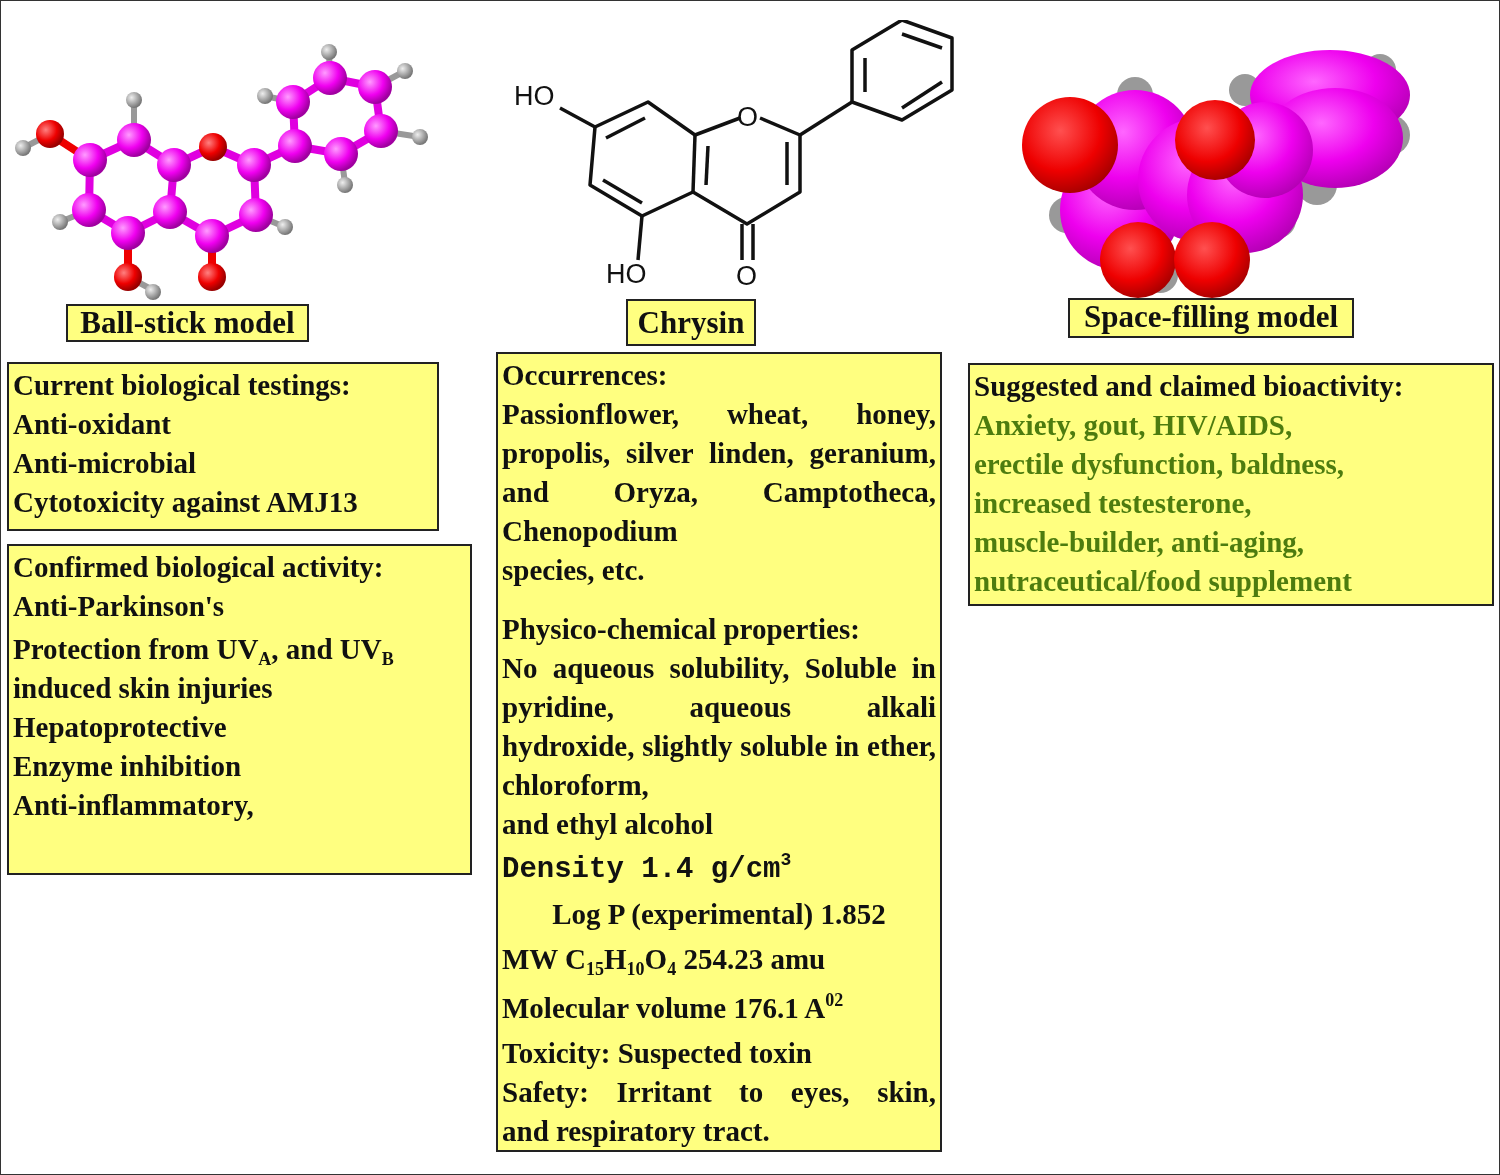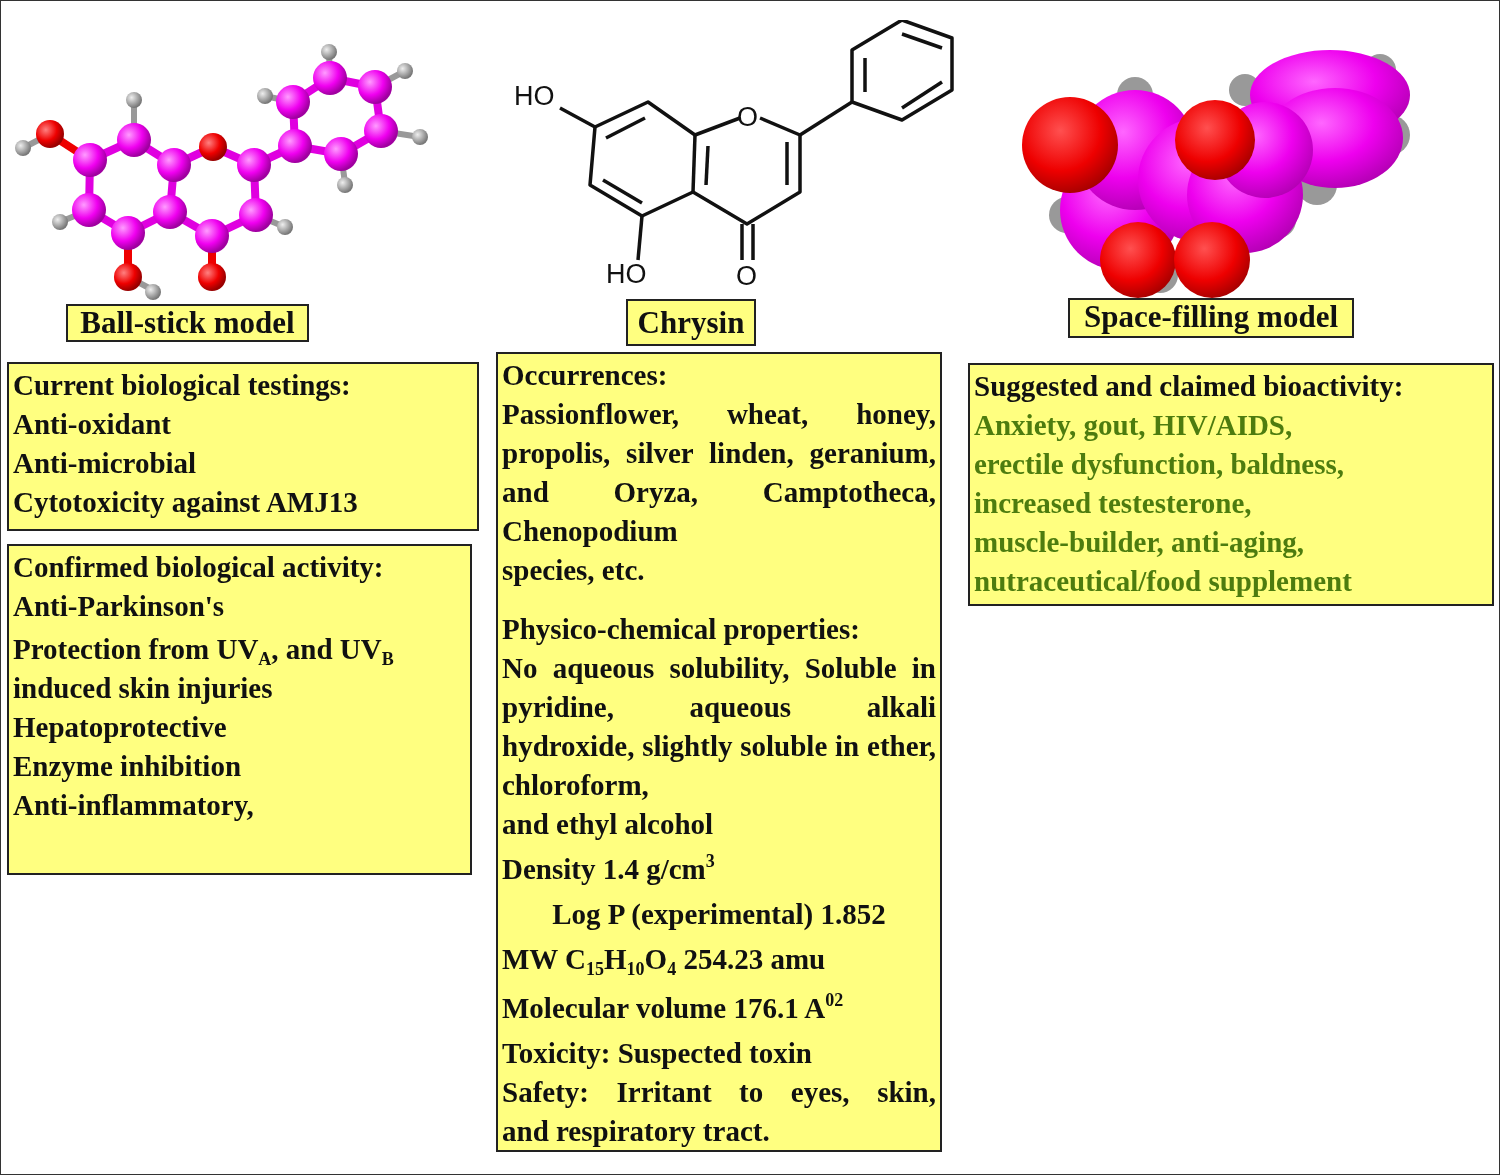--- a/index.html
+++ b/index.html
@@ -178,21 +178,21 @@
   </g>
   <g fill="url(#sO)">
     <circle cx="80" cy="125" r="48"></circle>
       <circle cx="225" cy="120" r="40"></circle>
     <circle cx="148" cy="240" r="38"></circle>
       <circle cx="222" cy="240" r="38"></circle>
   </g>
 </svg>
 <div class="label" style="left:1068px;top:298px;width:286px;height:40px;">Space-filling model</div>
 
-<div class="box" style="left:7px;top:362px;width:472px;height:169px;">
+<div class="box" style="left:7px;top:362px;width:432px;height:169px;">
   <span class="line">Current biological testings:</span>
   <span class="line">Anti-oxidant</span>
   <span class="line">Anti-microbial</span>
   <span class="line">Cytotoxicity against AMJ13</span>
 </div>
 
 <div class="box" style="left:7px;top:544px;width:465px;height:331px;">
   <span class="line">Confirmed biological activity:</span>
   <span class="line">Anti-Parkinson's</span>
   <span class="line" style="margin-top:4px;"><span>Protection from UV</span><sub>A</sub><span>, and UV</span><sub>B</sub></span>
@@ -202,21 +202,21 @@
   <span class="line">Anti-inflammatory,</span>
 </div>
 
 <div class="box" style="left:496px;top:352px;width:446px;height:800px;">
   <span class="line">Occurrences:</span>
   <span class="just">Passionflower, wheat, honey, propolis, silver linden, geranium, and Oryza, Camptotheca, Chenopodium</span>
   <span class="line">species, etc.</span>
   <span class="line" style="margin-top:20px;">Physico-chemical properties:</span>
   <span class="just">No aqueous solubility, Soluble in pyridine, aqueous alkali hydroxide, slightly soluble in ether, chloroform,</span>
   <span class="line">and ethyl alcohol</span>
-  <span class="line" style="margin-top:6px;"><span>Density 1.4 g/cm</span><sup>3</sup></span>
+  <span class="line" style="margin-top:6px;font-family:Liberation Mono, monospace;"><span>Density 1.4 g/cm</span><sup>3</sup></span>
   <span class="line" style="margin-top:6px;text-align:center;">Log P (experimental) 1.852</span>
   <span class="line" style="margin-top:6px;"><span>MW C</span><sub>15</sub><span>H</span><sub>10</sub><span>O</span><sub>4</sub><span> 254.23 amu</span></span>
   <span class="line" style="margin-top:10px;"><span>Molecular volume 176.1 A</span><sup>02</sup></span>
   <span class="line" style="margin-top:6px;">Toxicity: Suspected toxin</span>
   <span class="just">Safety: Irritant to eyes, skin,</span>
   <span class="line">and respiratory tract.</span>
 </div>
 
 <div class="box" style="left:968px;top:363px;width:526px;height:243px;">
   <span class="line">Suggested and claimed bioactivity:</span>

